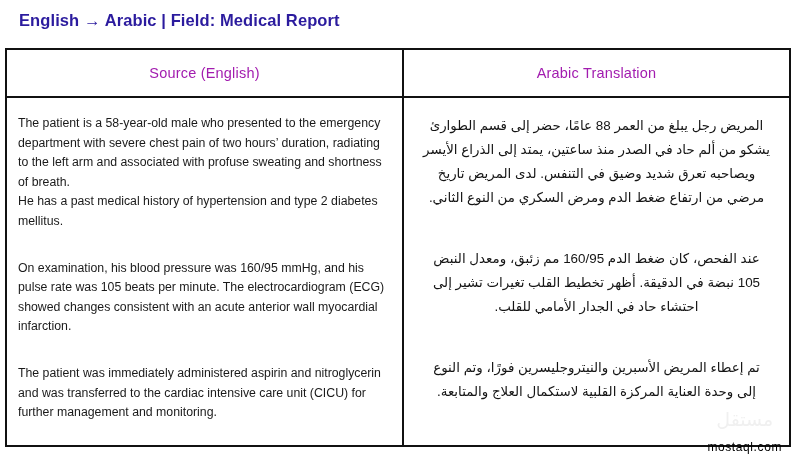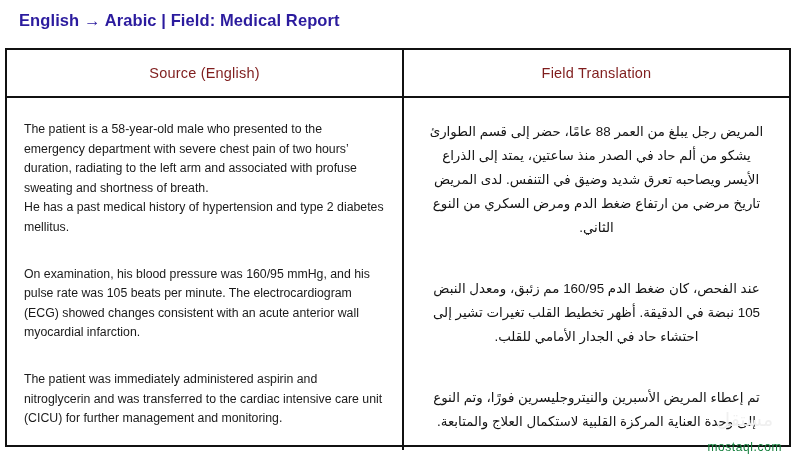--- a/index.html
+++ b/index.html
@@ -60,30 +60,30 @@
     border-bottom: 2px solid #111111;
     border-right: 2px solid #111111;
     padding: 0;
     height: 46px;
     vertical-align: middle;
   }
   .tbl th.last { border-right: none; }
 
   .tbl td {
     border-right: 2px solid #111111;
-    padding: 6px;
+    padding: 0;
     vertical-align: top;
   }
   .tbl td.last { border-right: none; }
 
   .th-label {
     display: block;
     text-align: center;
     font-size: 14.5px;
-    color: #7f1d1d;
+    color: #a21caf;
     font-weight: normal;
     letter-spacing: 0.2px;
   }
 
   
   .cell-src {
     padding: 16px 10px 10px 11px;
     font-size: 12.3px;
     line-height: 19.6px;
     color: #1a1a1a;
@@ -117,21 +117,21 @@
     display: block;
     font-size: 19px;
     color: #f0f0f0;
     direction: rtl;
     line-height: 1.05;
     letter-spacing: 1px;
   }
   .wm-en {
     display: block;
     font-size: 12px;
-    color: #15803d;
+    color: #000000;
     letter-spacing: 0.6px;
     margin-top: 10px;
   }
 </style>
 </head>
 <body>
 
 <div class="page">
 
   <div class="doc-title">English → Arabic | Field: Medical Report</div>
@@ -141,21 +141,21 @@
       <colgroup>
         <col class="col-src">
         <col class="col-tgt">
       </colgroup>
       <thead>
         <tr>
           <th>
             <span class="th-label">Source (English)</span>
           </th>
           <th class="last">
-            <span class="th-label">Field Translation</span>
+            <span class="th-label">Arabic Translation</span>
           </th>
         </tr>
       </thead>
       <tbody>
         <tr>
           <td>
             <div class="cell-src">
               <p class="para">The patient is a 58-year-old male who presented to the emergency department with severe chest pain of two hours’ duration, radiating to the left arm and associated with profuse sweating and shortness of breath.<br>He has a past medical history of hypertension and type 2 diabetes mellitus.</p>
               <p class="para">On examination, his blood pressure was 160/95 mmHg, and his pulse rate was 105 beats per minute. The electrocardiogram (ECG) showed changes consistent with an acute anterior wall myocardial infarction.</p>
               <p class="para">The patient was immediately administered aspirin and nitroglycerin and was transferred to the cardiac intensive care unit (CICU) for further management and monitoring.</p>

